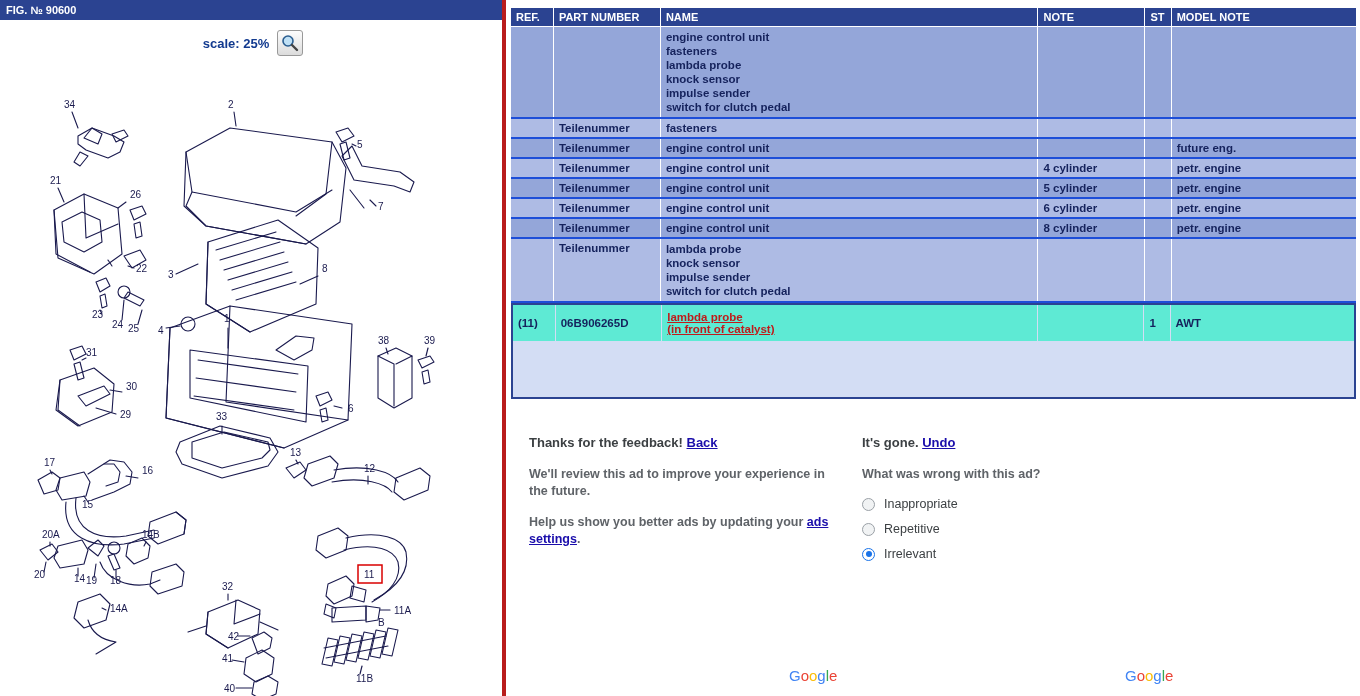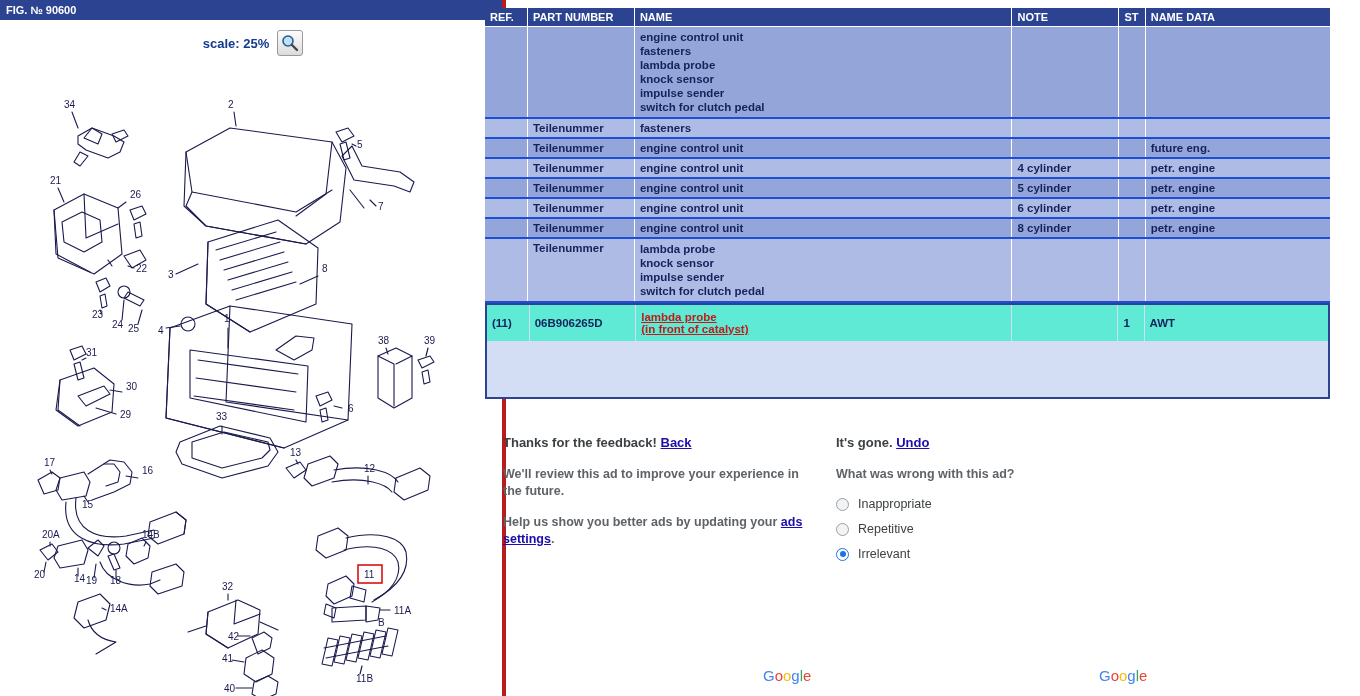--- a/index.html
+++ b/index.html
@@ -62,21 +62,21 @@
     position: absolute;
     left: 0; top: 60px;
     width: 506px;
     height: 636px;
   }
   #diagram svg { display:block; }
 
   
   #right-panel {
     position: absolute;
-    left: 481px; top: 0;
+    left: 507px; top: 0;
     width: 853px;
     height: 696px;
   }
   table.parts {
     border-collapse: collapse;
     width: 845px;
     margin: 8px 0 0 4px;
     font-size: 11.5px;
     table-layout: fixed;
   }
@@ -431,21 +431,21 @@
           <col class="c-st">
           <col class="c-model">
       </colgroup>
       <thead>
         <tr>
           <th>REF.</th>
           <th>PART NUMBER</th>
           <th>NAME</th>
           <th>NOTE</th>
           <th>ST</th>
-          <th style="border-right:none;">NAME DATA</th>
+          <th style="border-right:none;">MODEL NOTE</th>
         </tr>
       </thead>
       <tbody id="parts-body">
           <tr class="">
             <td>&nbsp;</td>
             <td>&nbsp;</td>
             <td class="multiline">engine control unit<br>fasteners<br>lambda probe<br>knock sensor<br>impulse sender<br>switch for clutch pedal</td>
             <td>&nbsp;</td>
             <td>&nbsp;</td>
             <td style="border-right: none;">&nbsp;</td>

